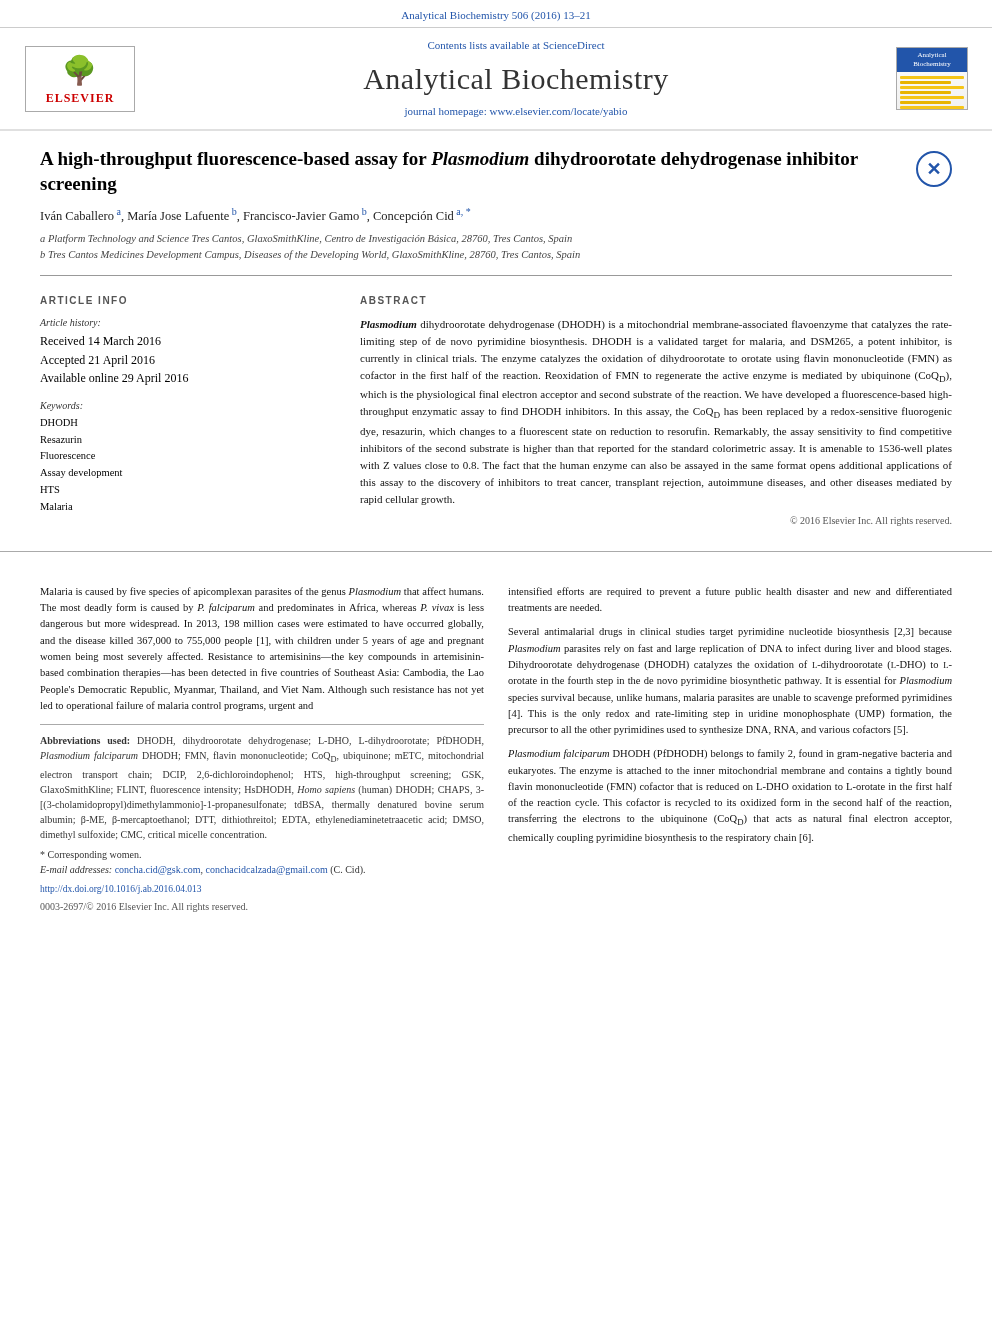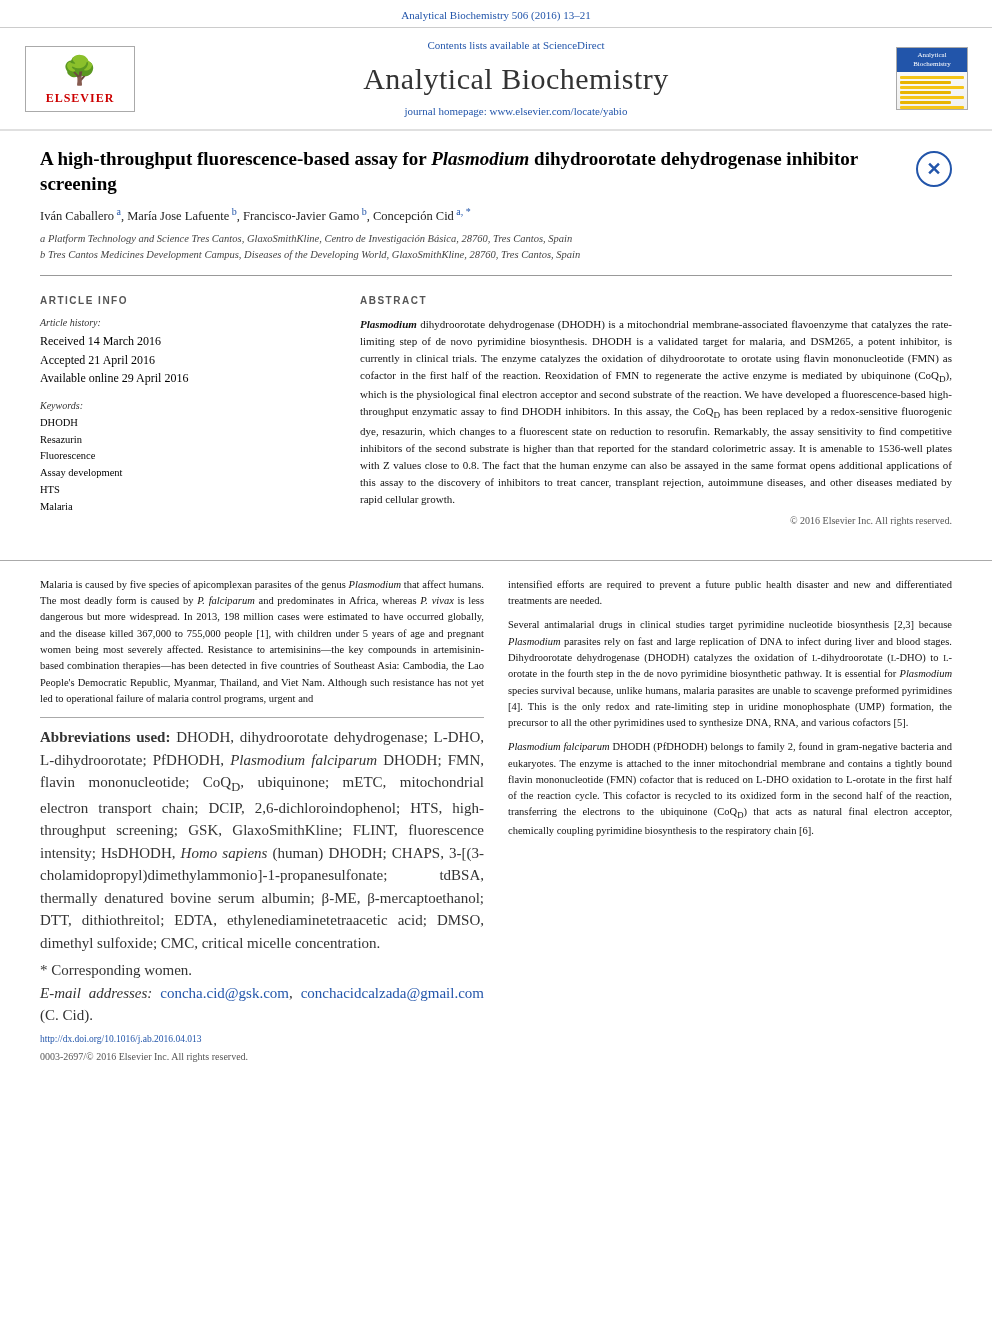--- a/index.html
+++ b/index.html
@@ -256,23 +256,23 @@
     }
 
     .copyright-line {
       font-size: 10px;
       text-align: right;
       color: #555;
       margin-top: 6px;
     }
 
     .body-section {
-      padding: 16px 40px;
+      padding: 32px 40px;
       border-top: 1px solid #aaa;
-      margin-top: 24px;
+      margin-top: 15px;
     }
 
     .body-two-col {
       display: grid;
       grid-template-columns: 1fr 1fr;
       gap: 24px;
     }
 
     .body-text {
       font-size: 10.5px;
@@ -285,21 +285,21 @@
       margin-bottom: 8px;
     }
 
     .footnote-section {
       border-top: 1px solid #aaa;
       margin-top: 10px;
       padding-top: 8px;
     }
 
     .footnote-text {
-      font-size: 15px;
+      font-size: 10px;
       line-height: 1.5;
       color: #333;
       text-align: justify;
     }
 
     .footnote-text .bold {
       font-weight: bold;
     }
 
     .doi-line {

